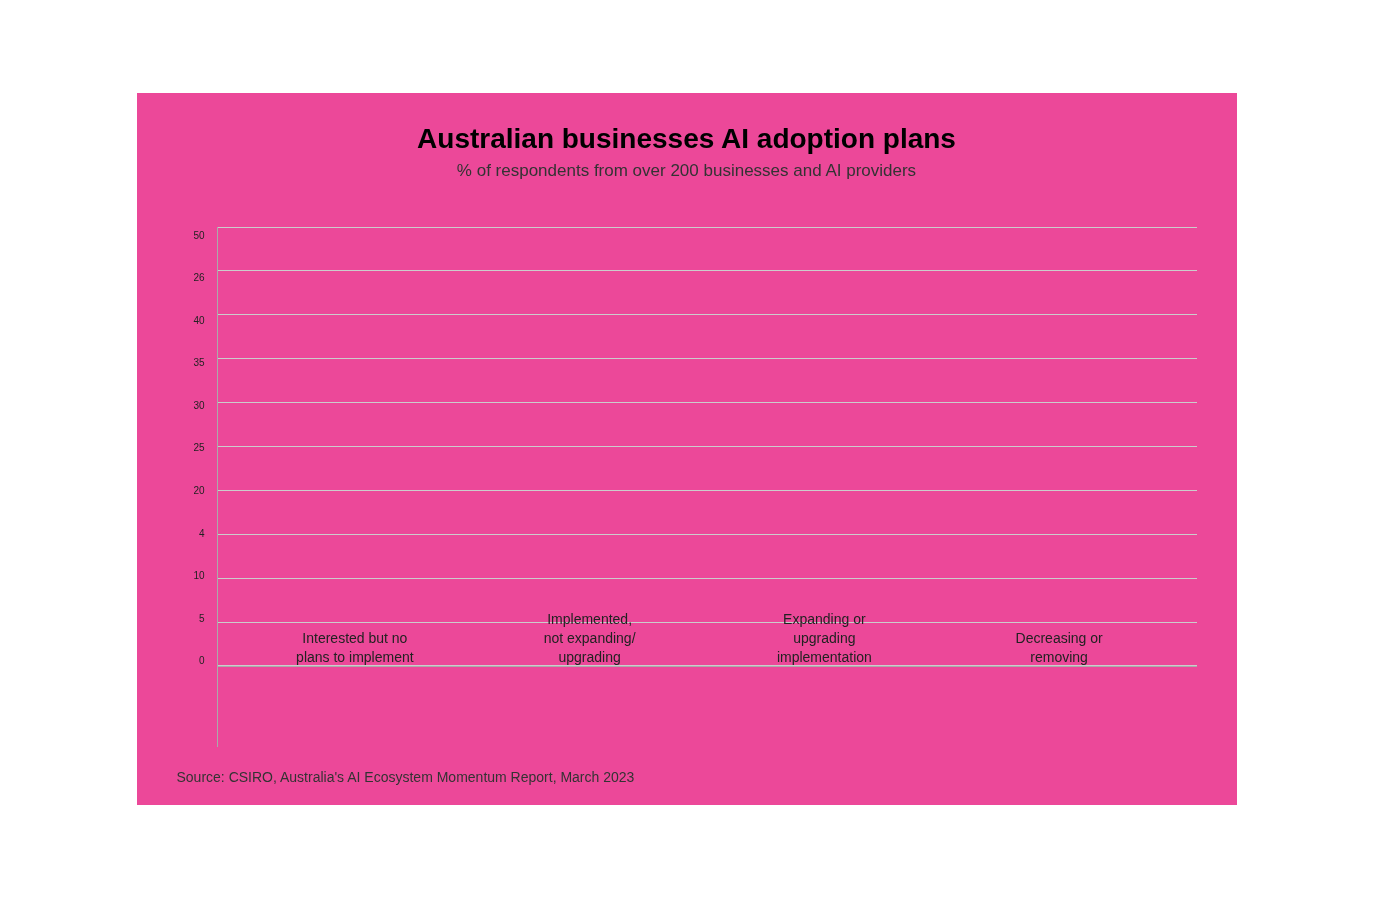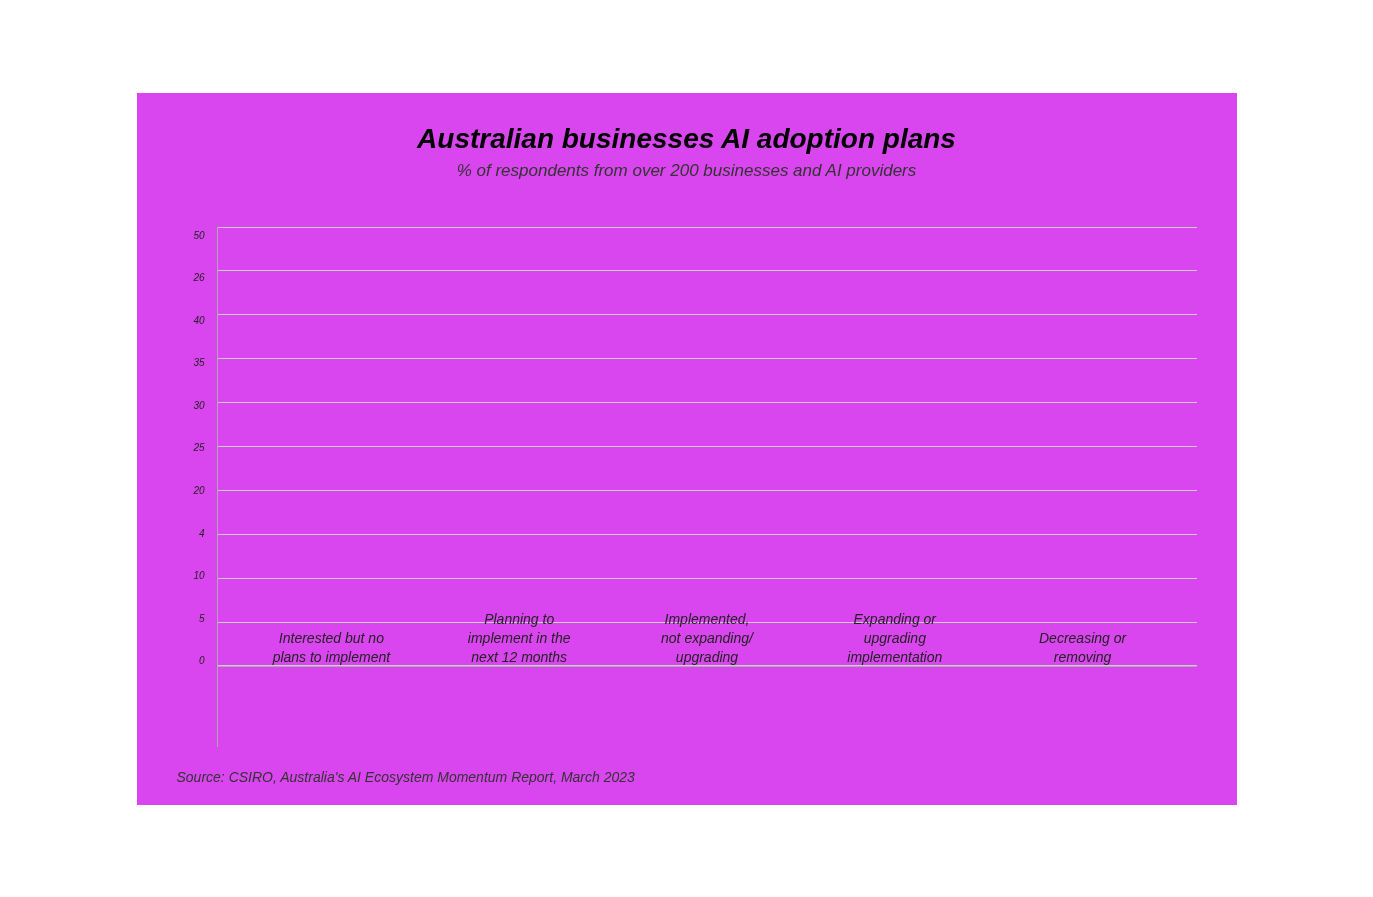--- a/index.html
+++ b/index.html
@@ -8,22 +8,21 @@
       font-family: Arial, sans-serif;
       width: 1373px;
       height: 897px;
       display: flex;
       align-items: center;
       justify-content: center;
     }
     .chart-container {
       width: 1100px;
       padding: 30px 40px 20px 40px;
-      background: #d946ef;
-      font-style: italic;
+      background: #ec4899;
     }
     .chart-title {
       text-align: center;
       font-size: 28px;
       font-weight: 800;
       color: #000;
       margin-bottom: 6px;
       font-family: Arial, sans-serif;
     }
     .chart-subtitle {
@@ -150,24 +149,20 @@
             <div class="grid-line"></div>
             <div class="grid-line"></div>
             <div class="grid-line"></div>
           </div>
         <div class="bars-row" id="bars-row">
             <div class="bar-group">
               <div class="bar" style="height: calc(14%); background: rgb(58, 156, 52);"></div>
               <div class="bar-label">Interested but no<br>plans to implement</div>
             </div>
             <div class="bar-group">
-              <div class="bar" style="height: calc(46%); background: rgb(58, 156, 52);"></div>
-              <div class="bar-label">Planning to<br>implement in the<br>next 12 months</div>
-            </div>
-            <div class="bar-group">
               <div class="bar" style="height: calc(88%); background: rgb(58, 156, 52);"></div>
               <div class="bar-label">Implemented,<br>not expanding/<br>upgrading</div>
             </div>
             <div class="bar-group">
               <div class="bar" style="height: calc(48%); background: rgb(58, 156, 52);"></div>
               <div class="bar-label">Expanding or<br>upgrading<br>implementation</div>
             </div>
             <div class="bar-group">
               <div class="bar" style="height: calc(4%); background: rgb(58, 156, 52);"></div>
               <div class="bar-label">Decreasing or<br>removing</div>

